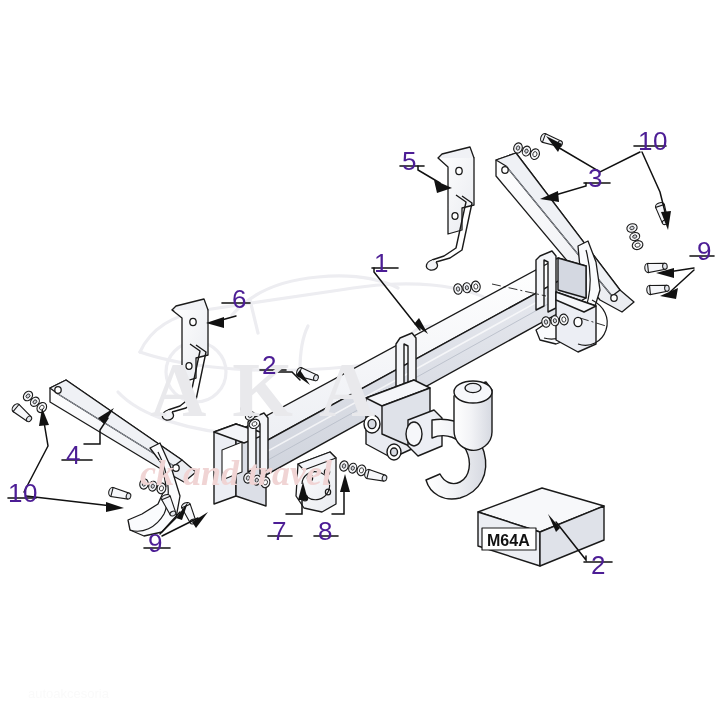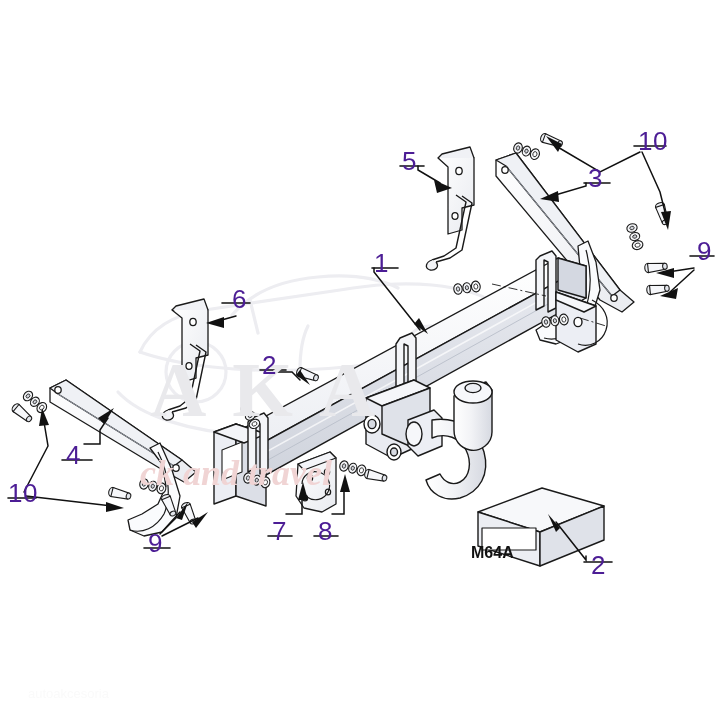--- a/index.html
+++ b/index.html
@@ -387,21 +387,21 @@
       <path d="M260,370 L286,370" stroke-width="1.6"></path>
     </g>
   </svg>
 
   <div class="wm-brand" style="left:150px; top:345px;">AKA</div>
 
   <div class="wm-tagline" style="left:140px; top:405px;margin-top:47px;">ck and travel</div>
 
   <div class="wm-corner" style="left:28px; top:686px;">autoakcesoria</div>
 
-  <div class="box-code" style="left:471px; top:532px;margin-top:12px;">M64A</div>
+  <div class="box-code" style="left:487px; top:532px;">M64A</div>
 
   <div class="callout" style="left:374px; top:250px;">1</div>
   <div class="callout" style="left:591px; top:552px;">2</div>
   <div class="callout" style="left:588px; top:165px;">3</div>
   <div class="callout" style="left:66px;  top:442px;">4</div>
   <div class="callout" style="left:402px; top:148px;">5</div>
   <div class="callout" style="left:232px; top:286px;">6</div>
   <div class="callout" style="left:272px; top:518px;">7</div>
   <div class="callout" style="left:318px; top:518px;">8</div>
   <div class="callout" style="left:697px; top:238px;">9</div>

